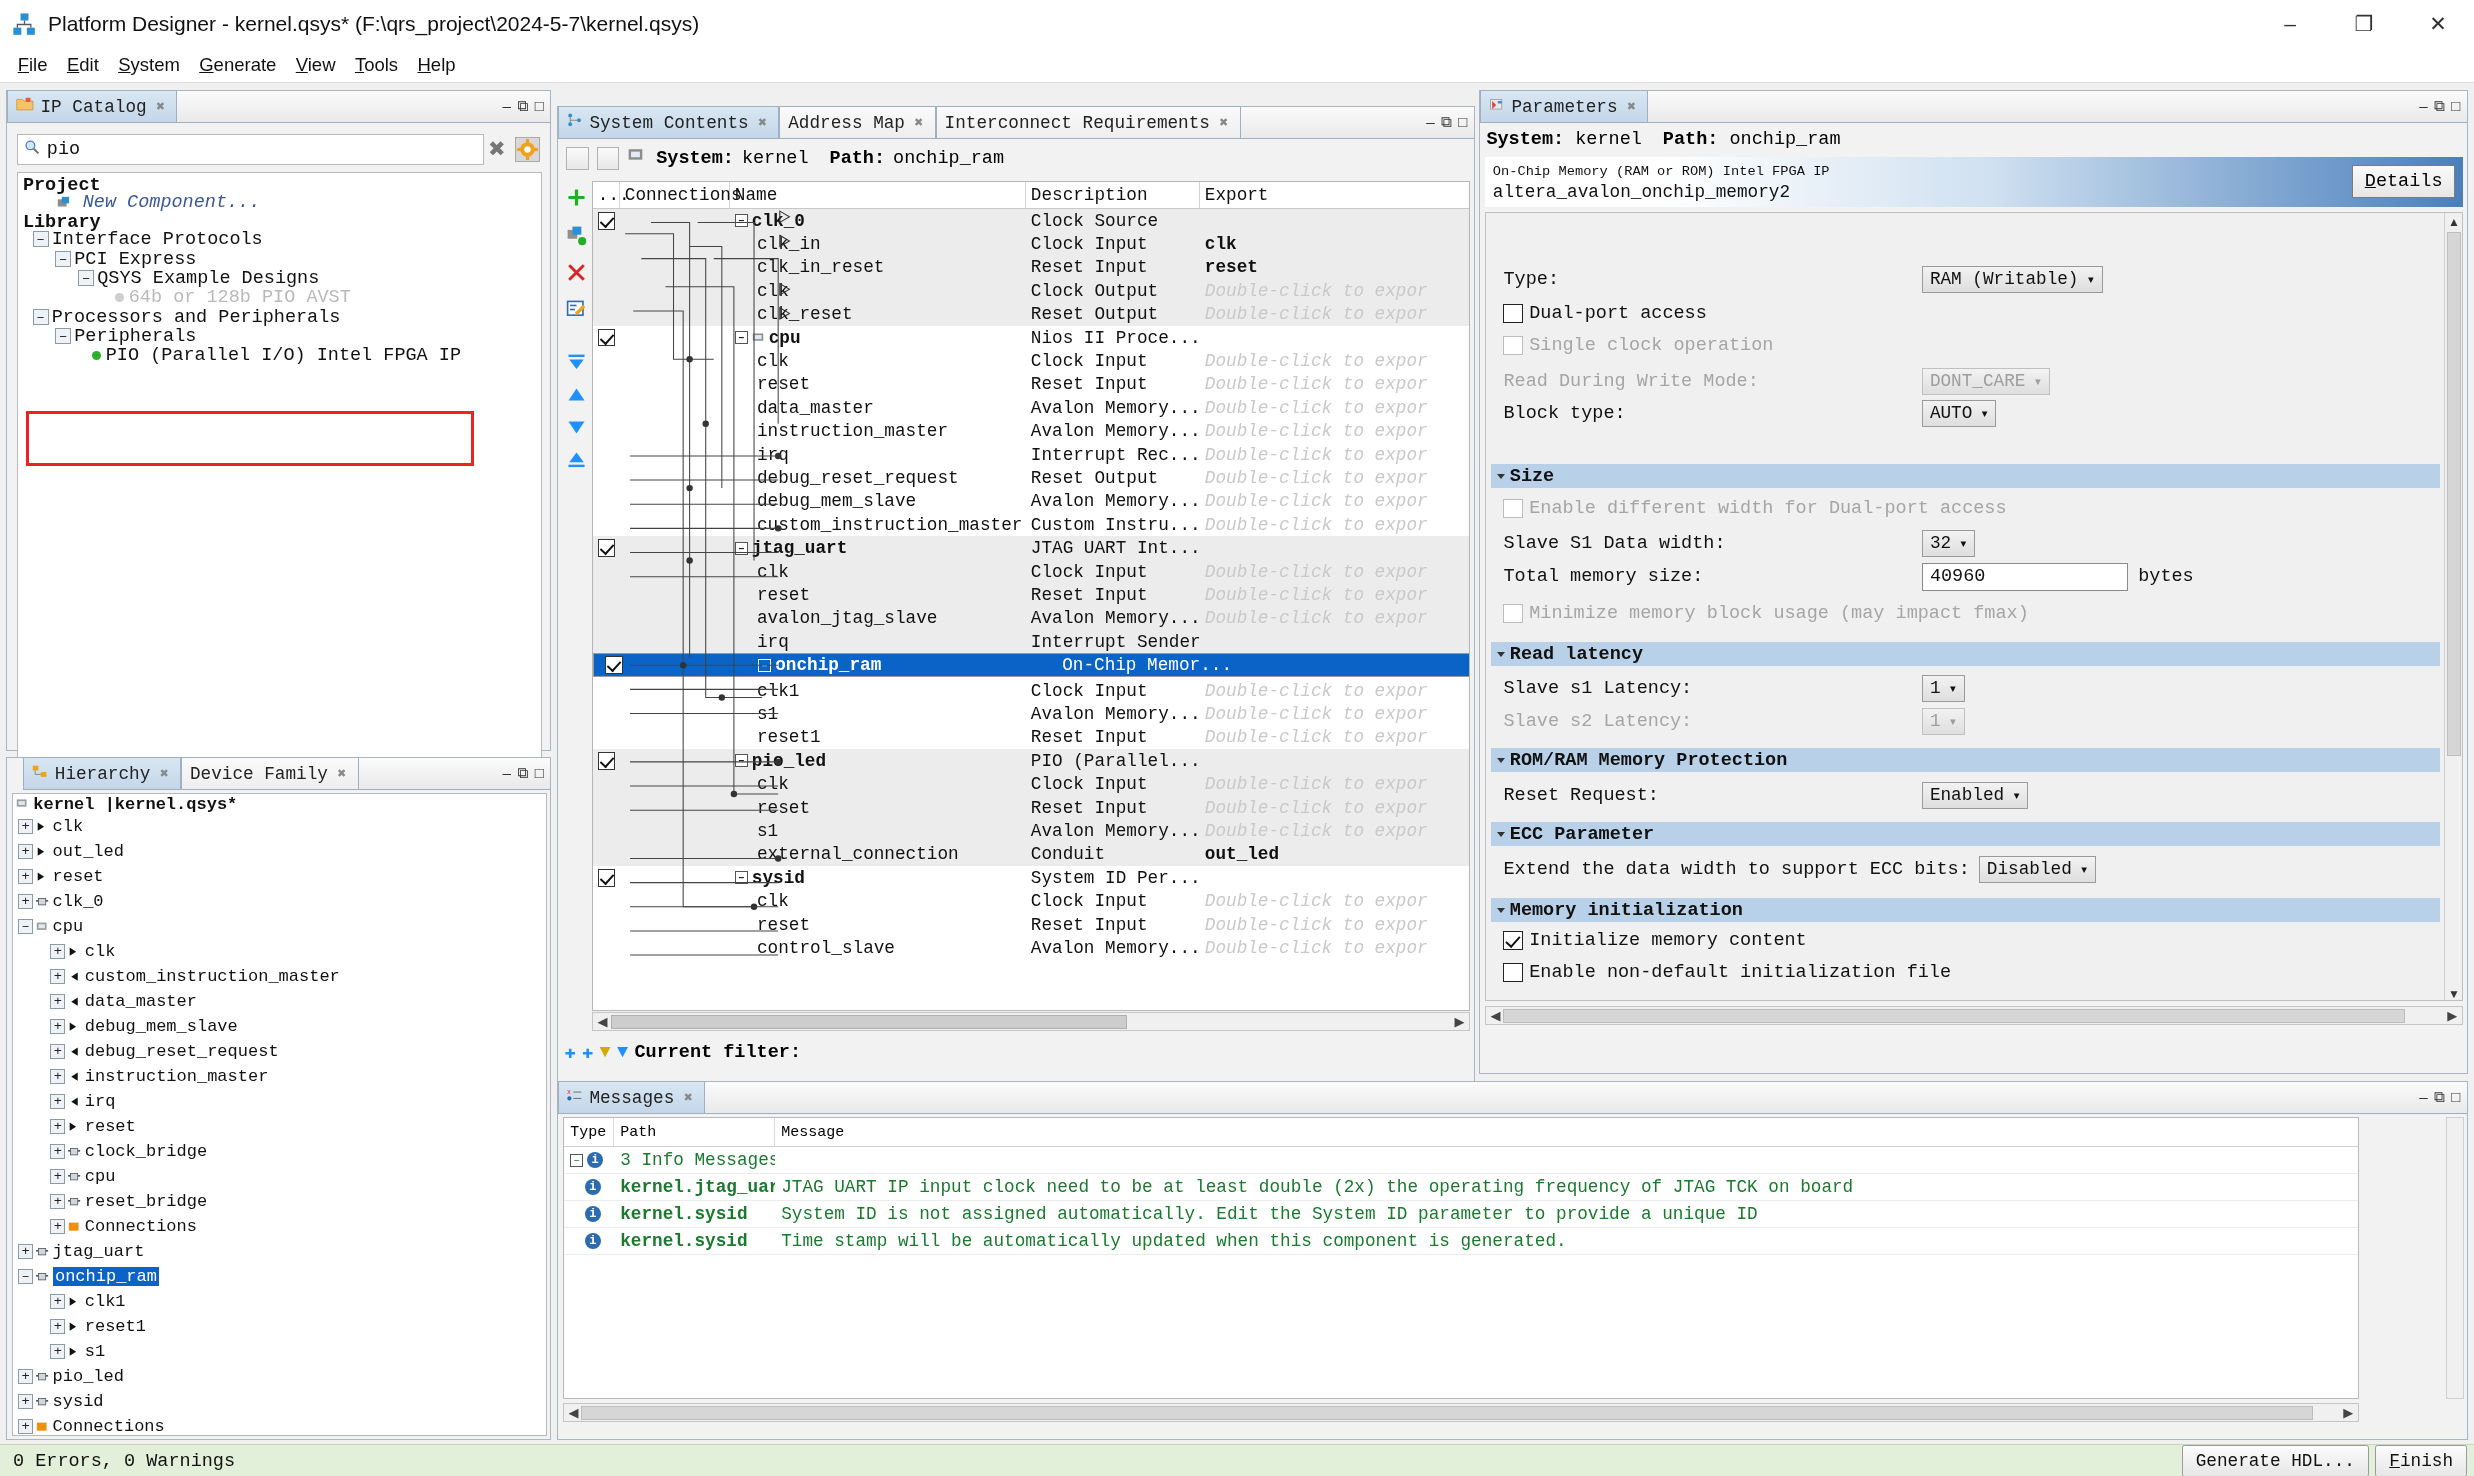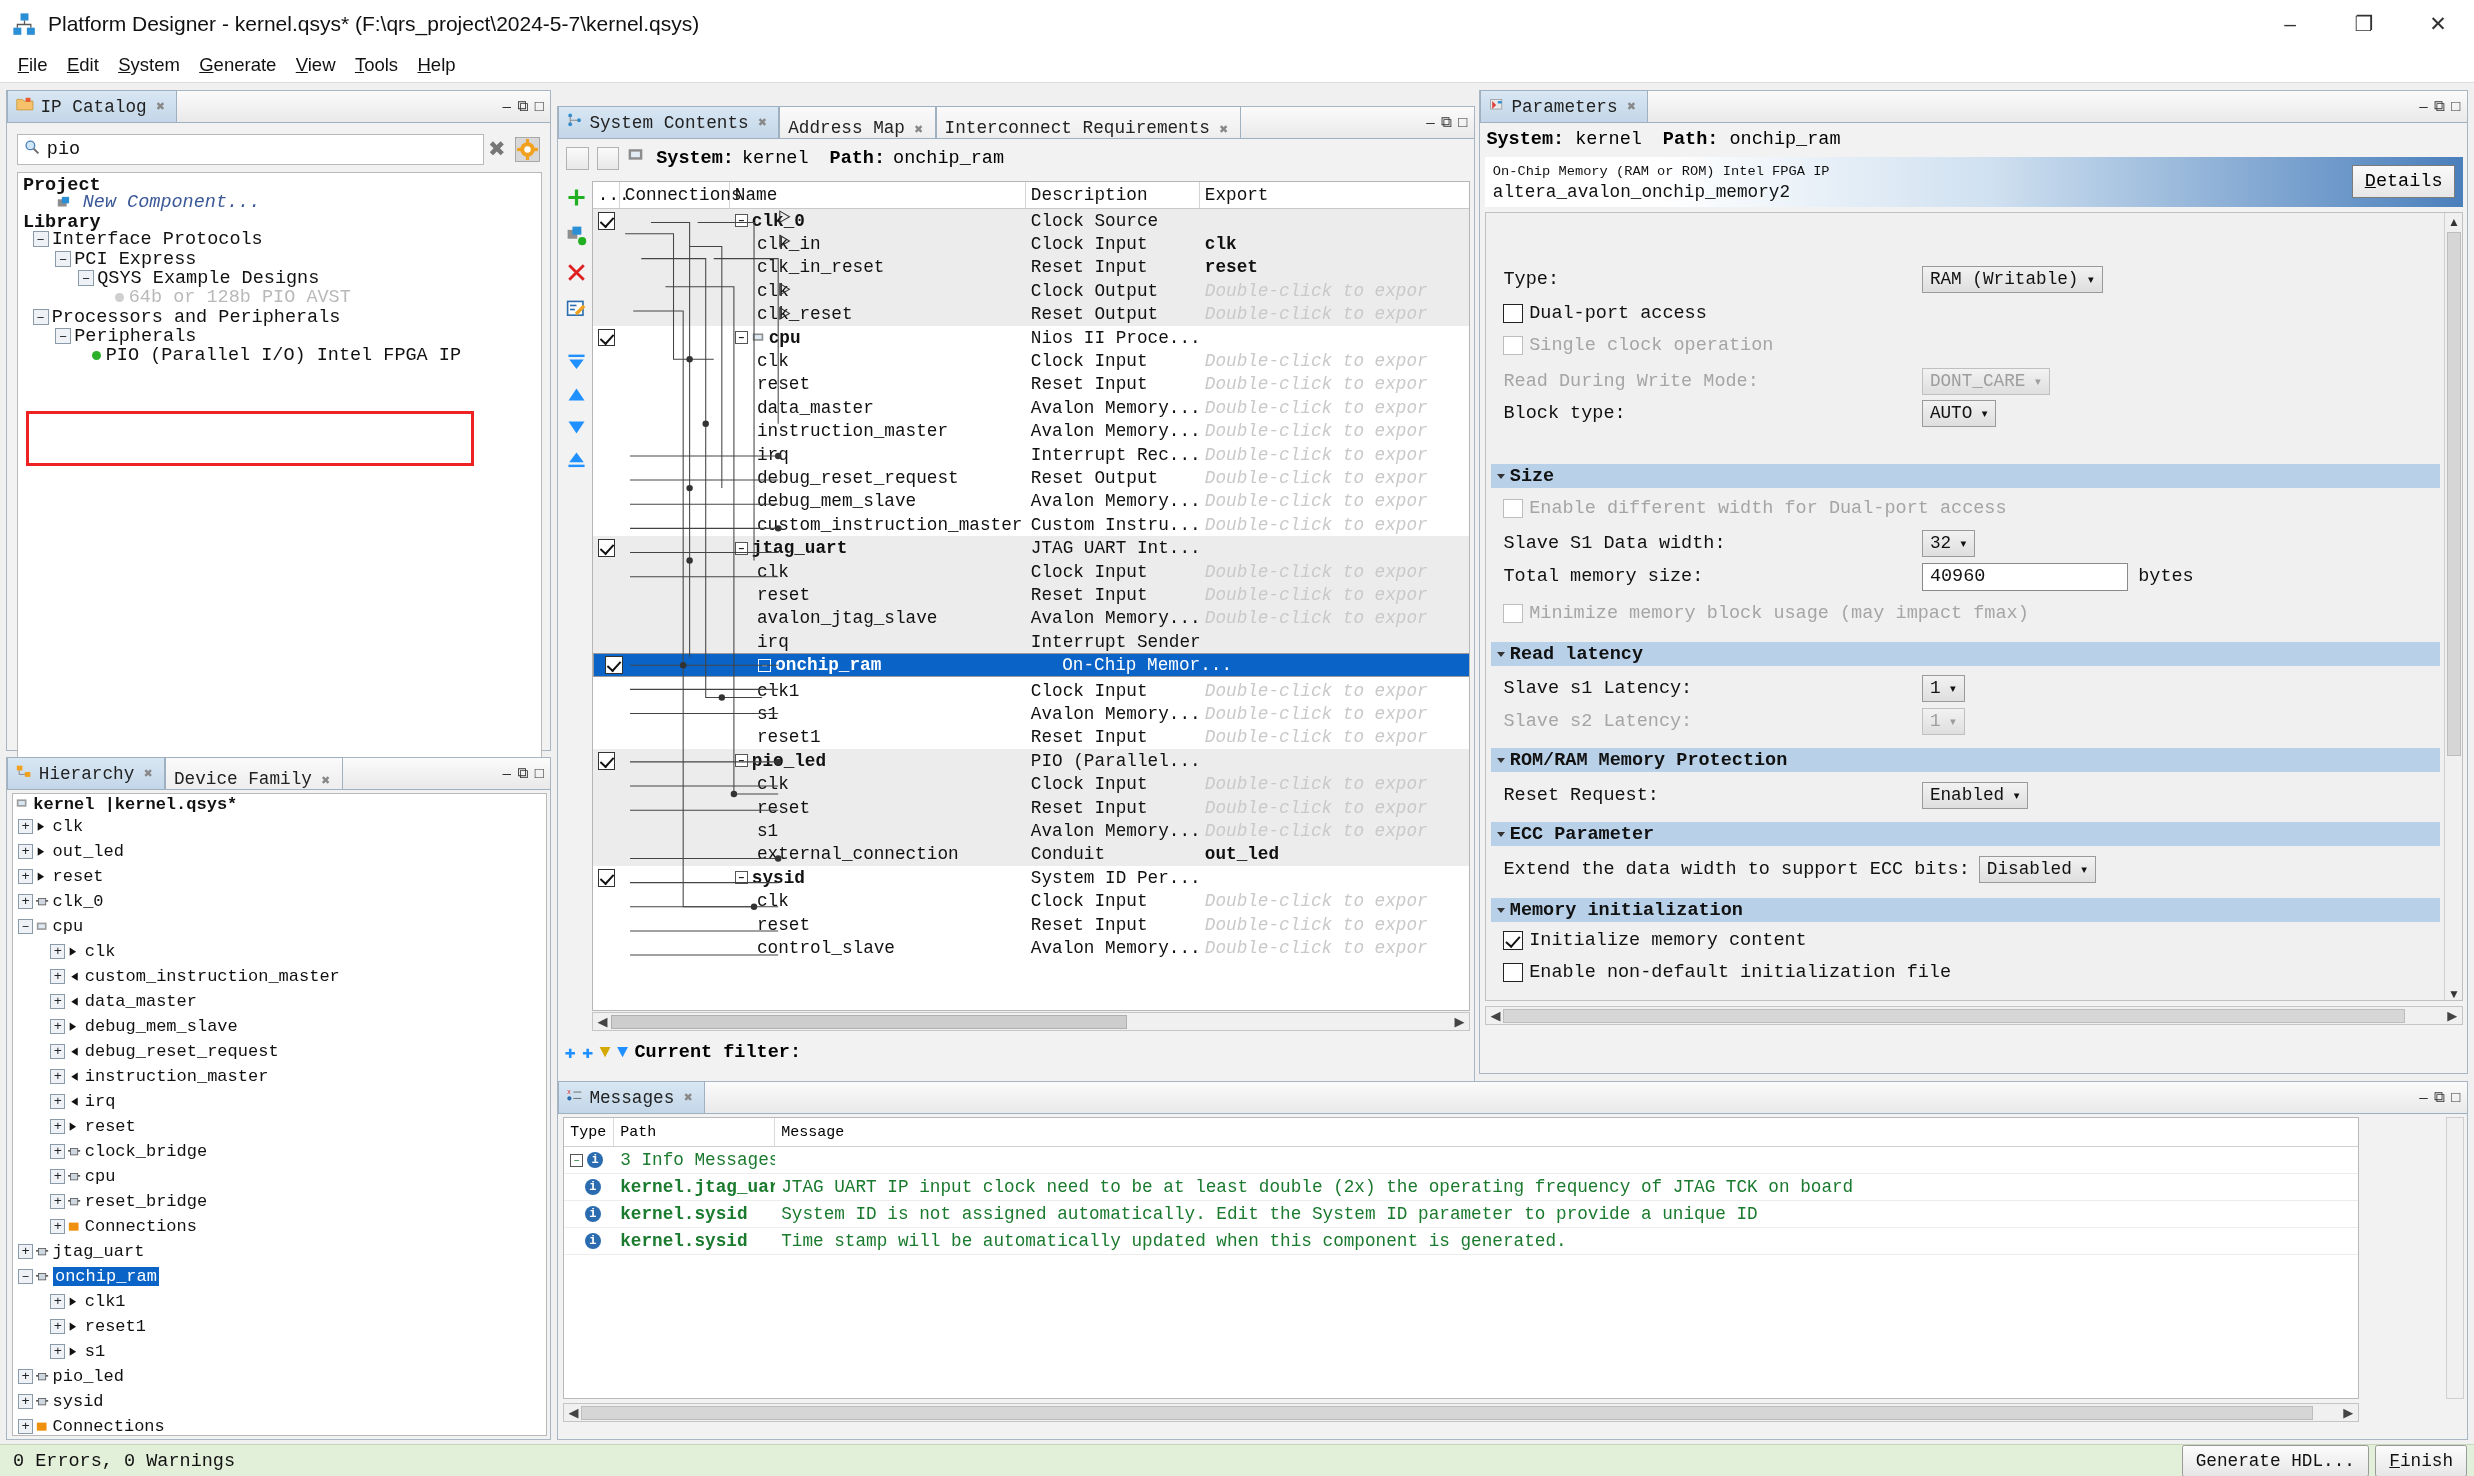--- a/index.html
+++ b/index.html
@@ -31,21 +31,21 @@
   }
   #menubar .mi { padding:1.6px 9.7px; font-size:18.5px; color:#111; }
   #menubar .mi u { text-decoration: underline; }
 
   
   .panel { position:absolute; background:#f2f2f2; border:0.8px solid #a8b6c4; }
   .tabstrip { height:32px; background:linear-gradient(#fbfbfb,#e9e9e9); display:flex; align-items:flex-end; border-bottom:0.8px solid #9fb0c0; position:relative;}
   .tab { height:32px; padding:0 11.3px 0 8px; display:flex; align-items:center; gap:6.4px;
          font-family:"Liberation Mono", monospace; font-size:17.7px; color:#222;
          background:linear-gradient(#d9e7f3,#c3d6e8); border:0.8px solid #9fb0c0; border-bottom:none; }
-  .tab.inactive { background:linear-gradient(#fafafa,#eeeeee);align-items:flex-end; }
+  .tab.inactive { background:linear-gradient(#fafafa,#eeeeee); }
   .tab .x { color:#888; font-size:14.5px; margin-left:3.2px; }
   .panel-btns { margin-left:auto; display:flex; align-items:center; gap:6.4px; padding-right:6.4px; height:32px; color:#333; }
   .panel-btns span { font-size:15.3px; line-height:1; }
 
   
   #ipcatalog { left:6.4px; top:90px; width:545px; height:661px; background:#f2f2f2; }
   #ipc-search-row { position:absolute; left:9.7px; top:42px; width:525px; height:32px; display:flex; align-items:center; }
   #ipc-search { flex:1; height:31px; background:#fff; border:0.8px solid #b9b9b9; display:flex; align-items:center; padding-left:6.4px; gap:6.4px;}
   #ipc-search .q { font-family:"Liberation Mono", monospace; font-size:18.5px; color:#111; }
   #ipc-clear { width:26px; text-align:center; color:#777; font-size:21px; }
@@ -60,21 +60,21 @@
   .greendot { display:inline-block; width:8.9px; height:8.9px; border-radius:50%; background:#2cb02c; vertical-align:middle; margin-right:4.8px;}
   .greendot.faded { background:#cfcfcf; }
   #redbox { position:absolute; left:8px; top:238px; width:448px; height:55px; border:3.2px solid #ee2222; }
   #ipc-buttons { position:absolute; left:11.3px; top:701px; width:524px; height:37px; display:flex; align-items:center; gap:8px; }
   .btn { background:linear-gradient(#fcfcfc,#e6e6e6); border:0.8px solid #9a9a9a; border-radius:2.4px;
          font-family:"Liberation Mono", monospace; font-size:17.7px; color:#111; padding:4.8px 13px; }
   .btn.disabled { color:#a6a6a6; }
   .btn.right { margin-left:auto; }
 
   
-  #hierarchy { left:6.4px; top:757px; width:545px; height:683px; }
+  #hierarchy { left:6.4px; top:757px; width:545px; height:683px;padding-left:16px; }
   #hier-tree { position:absolute; left:4.8px; top:35px; width:535px; height:643px; background:#fff; border:0.8px solid #b9b9b9; overflow:hidden; }
   .hnode { position:absolute; font-family:"Liberation Mono", monospace; font-size:17px; color:#111; white-space:nowrap; line-height:17.7px;}
   .hbox { display:inline-block; width:15.3px; height:15.3px; border:0.8px solid #8a9aa8; background:#eef2f6;
           text-align:center; line-height:13px; font-size:13.7px; color:#222; vertical-align:middle; margin-right:2.4px;}
   .hicon { display:inline-block; width:13.7px; height:13.7px; vertical-align:middle; margin-right:3.2px; }
   .hsel { background:#0a64c8; color:#fff; padding:0 2.4px; }
 
   
   #syscontents { left:557px; top:90px; width:918px; height:984px;margin-top:16px; }
   #sc-pathrow { position:absolute; left:8px; top:37px; height:29px; display:flex; align-items:center; gap:8px;

